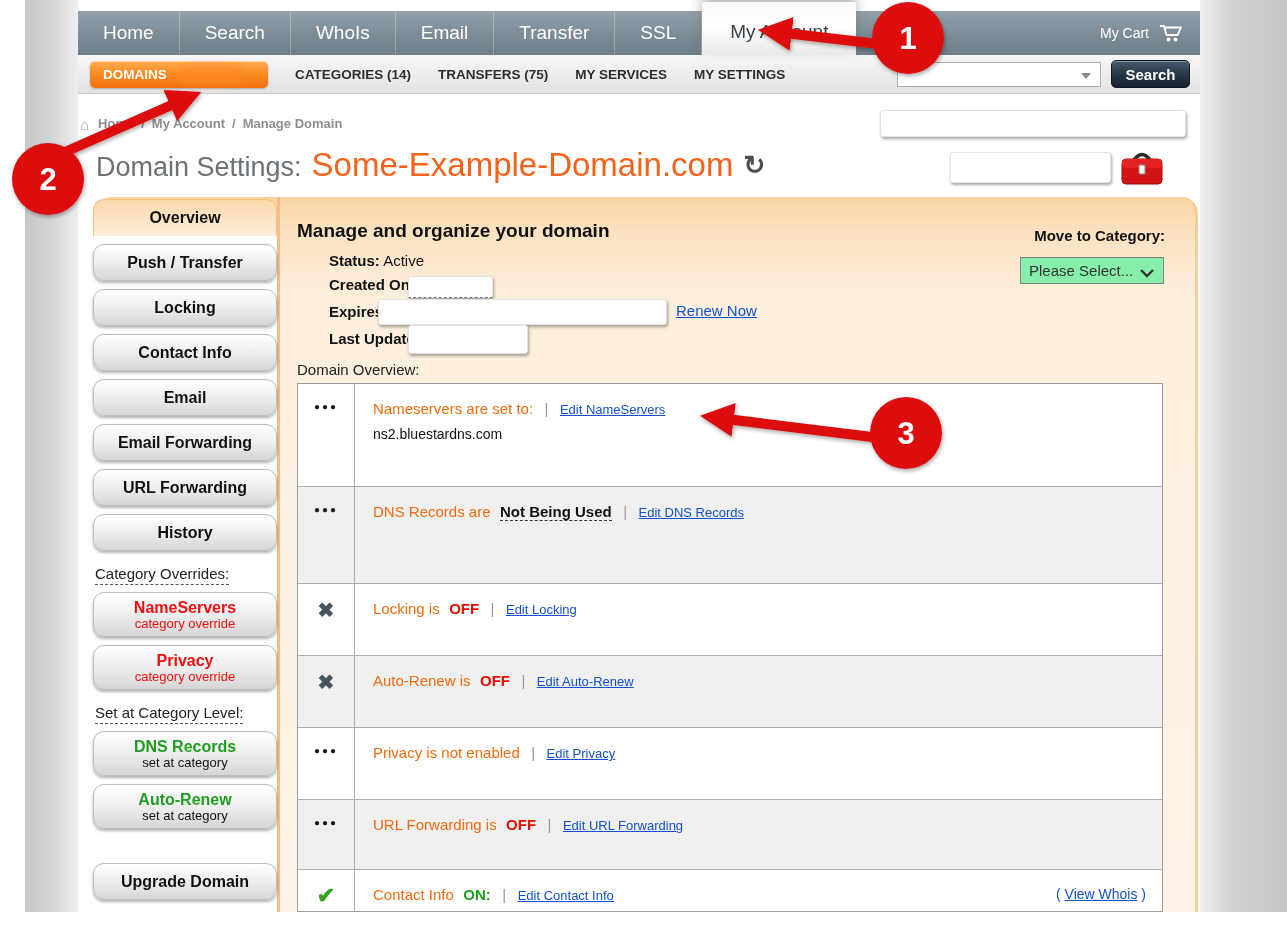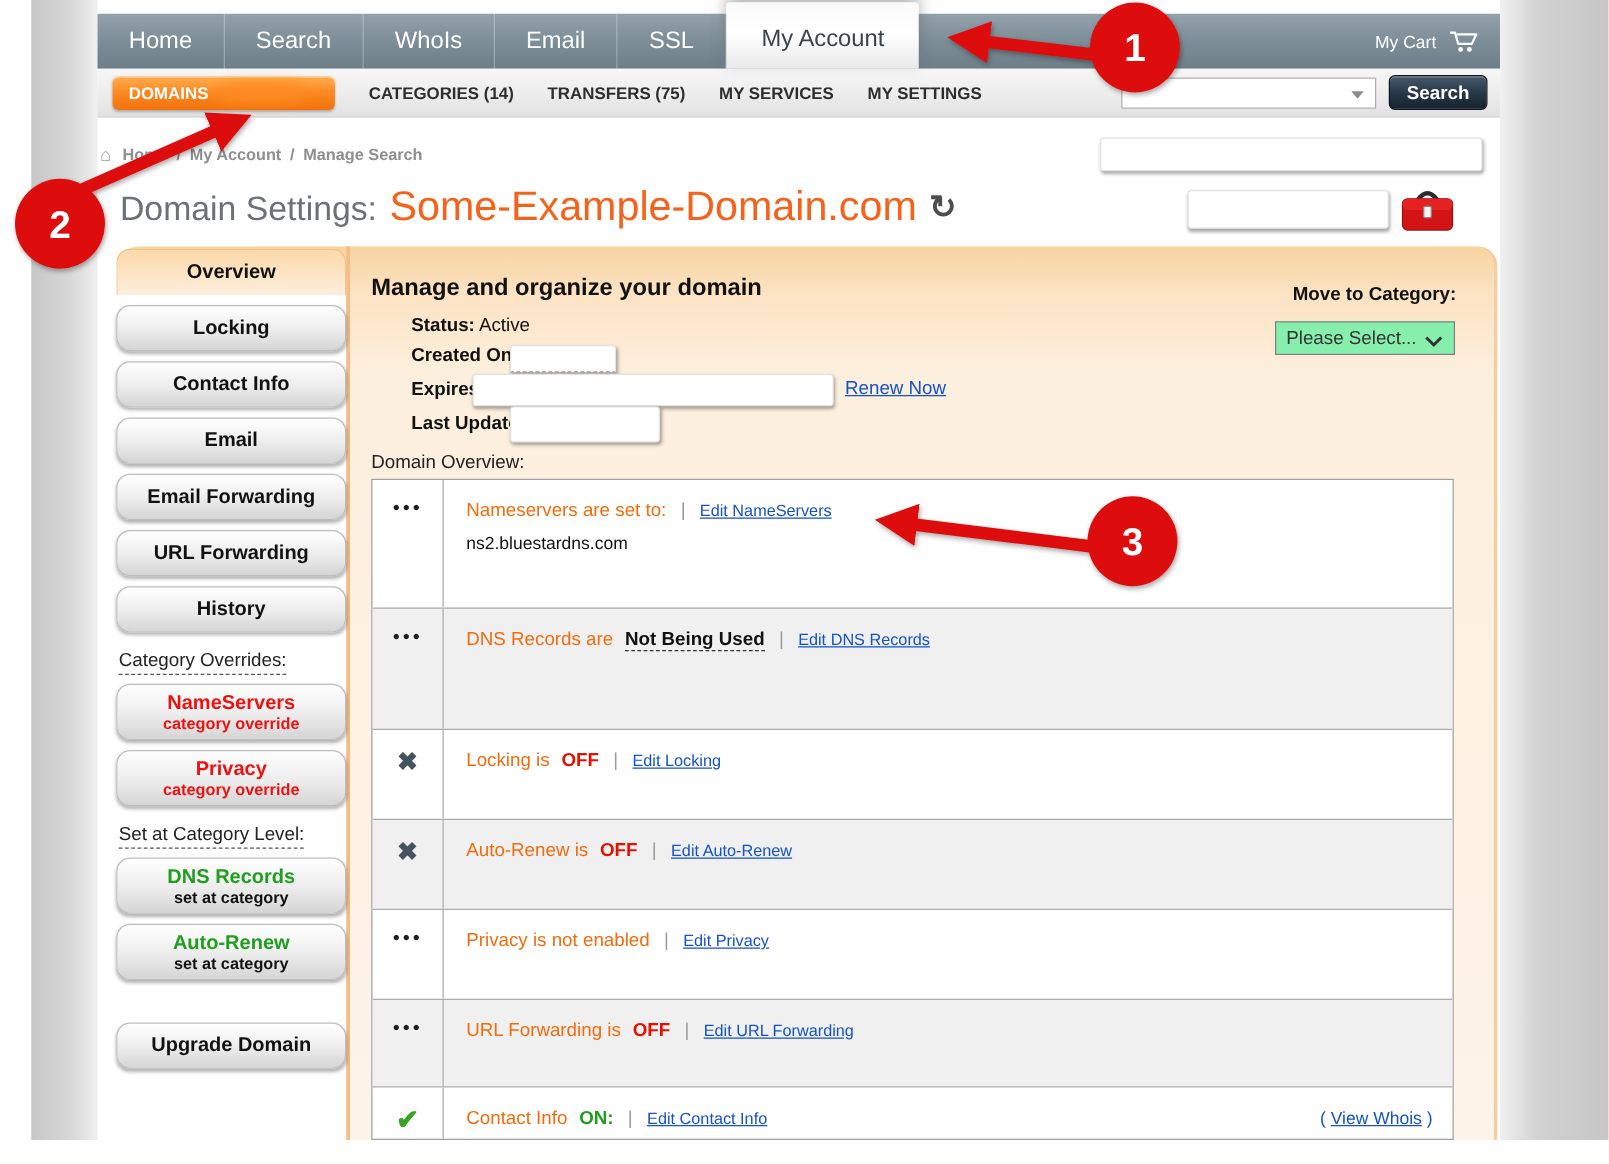--- a/index.html
+++ b/index.html
@@ -74,21 +74,21 @@
   .sidebar { position:absolute; left:93px; top:199px; width:184px; z-index:10; }
   .pill { height:37px; margin-bottom:8px; border-radius:11px; border:1px solid #bdbdbd;
     background:linear-gradient(180deg,#ffffff 0%,#ececec 55%,#d5d5d5 100%);
     box-shadow:0 2px 3px rgba(0,0,0,.3);
     display:flex; flex-direction:column; align-items:center; justify-content:center;
     font-weight:bold; font-size:16px; color:#111; cursor:pointer; text-align:center; }
   .pill.active { background:linear-gradient(180deg,#fbd9a9 0%,#fdeedd 100%); border:1px solid #f3c383;
     box-shadow:none; border-bottom:none; border-radius:11px 11px 0 0; }
   .pill.two-line { height:45px; }
   .pill .l1 { line-height:18px; }
-  .pill .l2 { font-size:13px; font-weight:bold; line-height:14px; }
+  .pill .l2 { font-size:13px; font-weight:normal; line-height:14px; }
   .pill.red-pill .l1, .pill.red-pill .l2 { color:#ee1111; }
   .pill.green-pill .l1 { color:#1f9e1f; }
   .side-label { margin:14px 0 10px 2px; font-size:15px; color:#222; }
   .side-label span { border-bottom:1px dashed #555; padding-bottom:2px; cursor:pointer; }
   .gap-xl { height:26px; }
 
   
   .abs { position:absolute; }
   .main-heading { left:297px; top:220px; font-size:19px; font-weight:bold; color:#111; }
   .info-line { font-size:15px; color:#111;margin-left:32px; }
@@ -135,20 +135,21 @@
 <div id="screen">
 
   <div class="strip left"></div>
   <div class="strip right"></div>
 
   <div class="topnav">
     <div class="nav-tab">Home</div>
     <div class="nav-tab">Search</div>
     <div class="nav-tab">WhoIs</div>
     <div class="nav-tab">Email</div>
+    <div class="nav-tab">Transfer</div>
     <div class="nav-tab">SSL</div>
     <div class="nav-tab active">My Account</div>
     <div class="cart-area">
       <span>My Cart</span>
       <svg width="26" height="20" viewBox="0 0 26 20">
         <path d="M2 3 h4 l2.5 9 h11 l3.5 -7.5 H7.5" fill="none" stroke="#fff" stroke-width="1.8" stroke-linejoin="round"></path>
         <circle cx="10.5" cy="16.5" r="1.9" fill="#fff"></circle>
         <circle cx="17.5" cy="16.5" r="1.9" fill="#fff"></circle>
       </svg>
     </div>
@@ -169,21 +170,21 @@
     </div>
     <button class="search-btn">Search</button>
   </div>
 
   <div class="breadcrumb">
     <span class="home-ic">⌂</span>
     <span class="crumb">Home</span>
     <span>/</span>
     <span class="crumb">My Account</span>
     <span>/</span>
-    <span class="crumb">Manage Search</span>
+    <span class="crumb">Manage Domain</span>
   </div>
 
   <div class="title-row">
     <span class="title-prefix">Domain Settings:</span>
     <span class="title-domain">Some-Example-Domain.com</span>
     <span class="refresh-ic">↻</span>
   </div>
 
   <svg class="toolbox" viewBox="0 0 50 40">
     <path d="M17 12 Q25 1 33 12" fill="none" stroke="#2b2b2b" stroke-width="3.6"></path>
@@ -192,20 +193,23 @@
     <rect x="22" y="17" width="6" height="9" rx="1" fill="#f4f4f4" stroke="#8a8a8a"></rect>
   </svg>
 
   <div class="panel"></div>
   <div class="sidebar-bg"></div>
   <div class="orange-vline"></div>
 
   <div class="sidebar">
     <div class="pill active">
         <span class="l1">Overview</span>
+      </div>
+    <div class="pill">
+        <span class="l1">Push / Transfer</span>
       </div>
     <div class="pill">
         <span class="l1">Locking</span>
       </div>
     <div class="pill">
         <span class="l1">Contact Info</span>
       </div>
     <div class="pill">
         <span class="l1">Email</span>
       </div>

